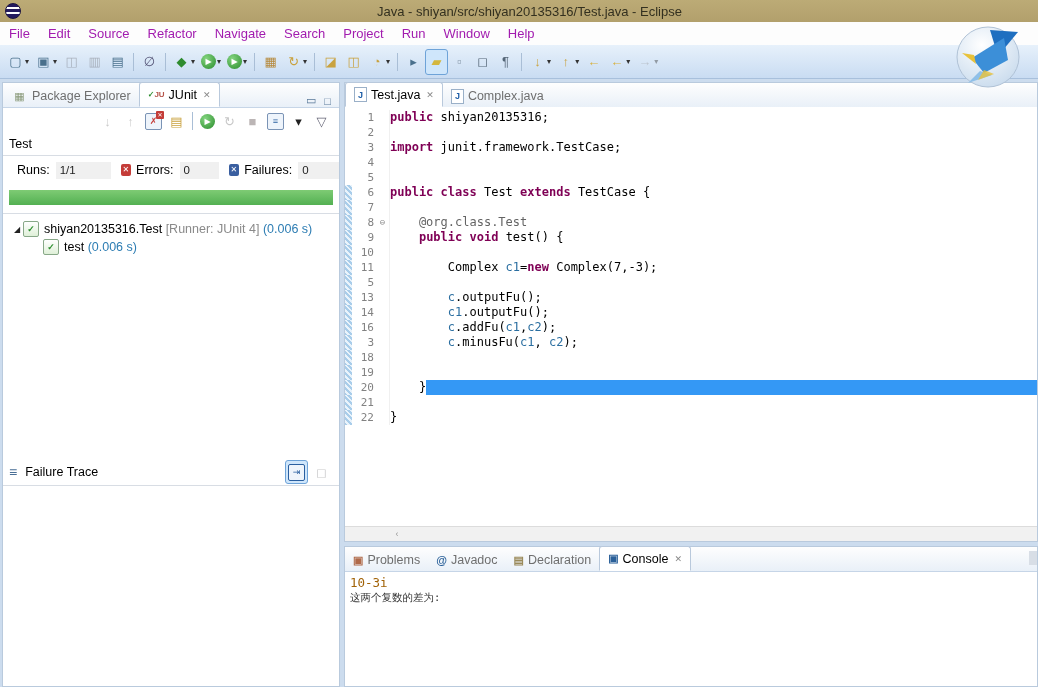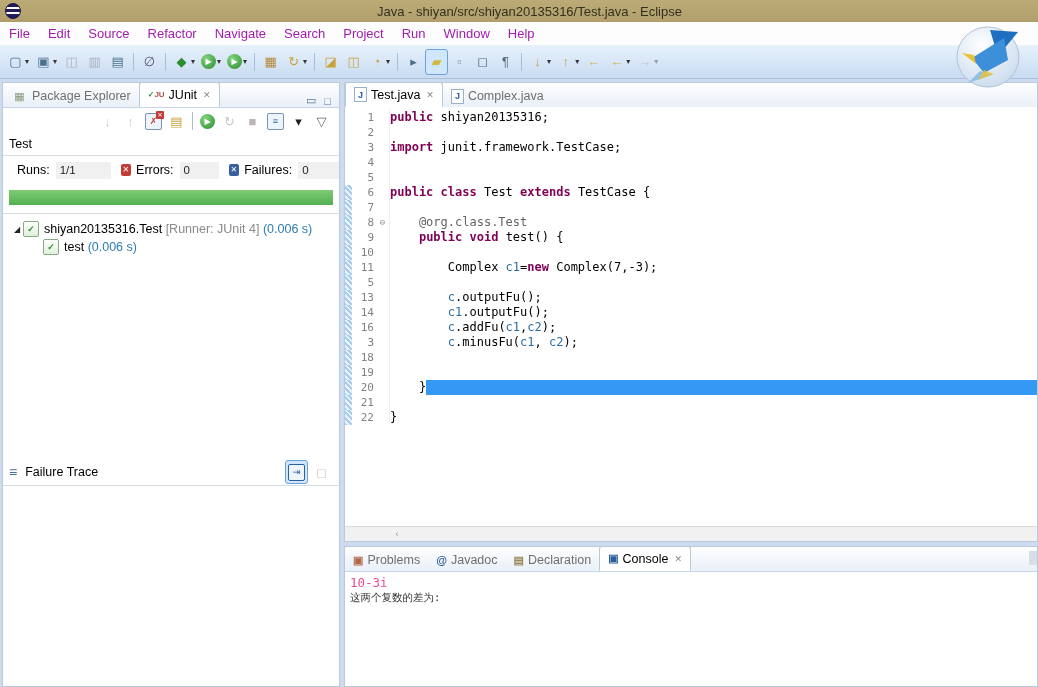--- a/index.html
+++ b/index.html
@@ -97,21 +97,21 @@
   #hscroll{position:absolute;left:0;bottom:0;right:0;height:14px;background:#f1f1f1;
     border-top:1px solid #dcdcdc;display:flex;align-items:center;}
   #hscroll-left{width:14px;height:13px;text-align:center;font-size:9px;color:#9a9a9a;
     line-height:13px;margin-left:45px;}
   
   #console-panel{left:344px;top:546px;width:694px;bottom:0;border-left:1px solid #b9cadd;}
   #console-status{height:19px;line-height:19px;padding-left:5px;font-size:12px;color:#000;
     border-bottom:1px solid #efefef;white-space:nowrap;}
   #console-output{padding:3px 5px;}
   .con-line{font-family:"DejaVu Sans Mono","Liberation Mono",monospace;font-size:12.5px;
-    color:#ec4899;height:15px;line-height:15px;white-space:pre;}
+    color:#a16207;height:15px;line-height:15px;white-space:pre;}
   .con-line.cn{font-size:10.5px;color:#333;}
   #console-corner{position:absolute;right:0;top:4px;width:8px;height:14px;background:#d8dee6;
     border:1px solid #b8c2cе;}
   .winbtn{color:#5a7a9a;font-size:11px;margin-right:8px;}
 </style>
 </head>
 <body>
 
 <div id="titlebar">
   <span id="eclipse-logo"></span>

